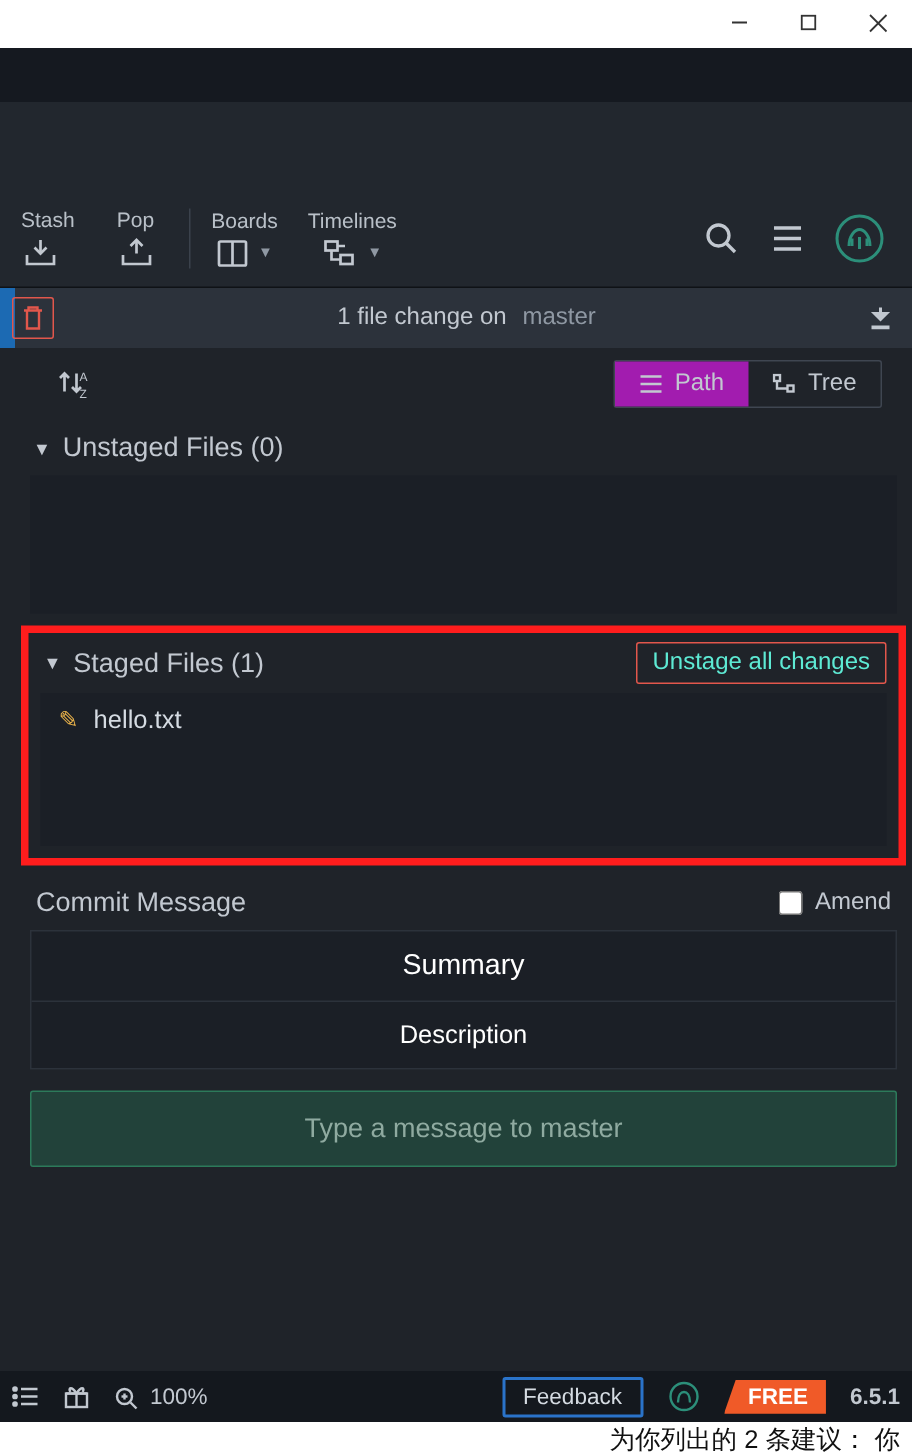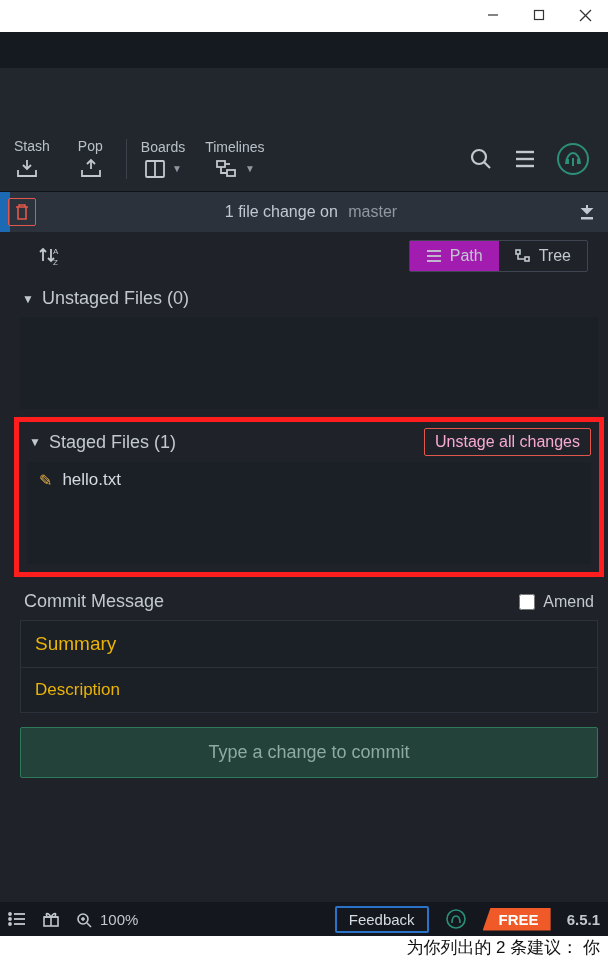--- a/index.html
+++ b/index.html
@@ -48,44 +48,44 @@
   
   
   .panel { flex:1; display:flex; flex-direction:column; padding: 0 10px 0 20px; overflow:hidden; }
   .section-head { display:flex; align-items:center; font-size:18px; padding: 8px 2px; }
   .section-head .tri { font-size:12px; margin-right:8px; }
   .filebox { background:#1b1f26; min-height:92px; margin-bottom:8px; }
   
   
   .staged-wrap { border: 5px solid #ff1d1d; padding: 6px 8px 8px 8px; margin: 0 -6px 6px -6px; }
   .staged-head { display:flex; align-items:center; justify-content:space-between; }
-  .unstage-btn { border:1.5px solid #e2574c; color:#f9a8d4; padding:4px 10px; font-size:16px; border-radius:2px; background:transparent; }
+  .unstage-btn { border:1.5px solid #e2574c; color:#5eead4; padding:4px 10px; font-size:16px; border-radius:2px; background:transparent; }
   .staged-list { background:#1b1f26; min-height:102px; margin-top:6px; }
   .file-row { display:flex; align-items:center; gap:10px; padding:8px 12px; font-size:17px; color:#d5dbe2; }
   .pencil { color:#e8b14a; font-size:16px; }
   
   
   .commit-head { display:flex; align-items:center; justify-content:space-between; font-size:18px; padding: 8px 4px; }
   .amend { display:flex; align-items:center; gap:8px; font-size:16px; color:#c2c8d0;padding-left:40px; }
   .amend input { width:16px; height:16px; }
   .commit-box { background:#1b1f26; border:1px solid #2c323b; }
-  .commit-input { padding:12px 14px; color:#eab308; font-size:19px; border-bottom:1px solid #2c323b; }
+  .commit-input { padding:12px 14px; color:#ffffff; font-size:19px; border-bottom:1px solid #2c323b;text-align:center; }
   .commit-btn { margin:14px 0 6px 0; border:1.5px solid #2c7a5a; background:#22423a; color:#8faaa0; padding:14px; text-align:center; font-size:18px; border-radius:2px; }
   
   
   .statusbar { height: 34px; background:#14181e; display:flex; align-items:center; padding:0 8px; gap:16px; font-size:15px; }
   .statusbar .grow { flex:1; }
   .sb-item { display:flex; align-items:flex-end; gap:8px; color:#c2c8d0; }
   .feedback { border:2px solid #2a73c9; padding:3px 12px; border-radius:2px; color:#d5dbe2; }
   .free { background:#f05a28; color:#fff; padding:3px 12px 3px 16px; font-weight:600; clip-path: polygon(8px 0, 100% 0, 100% 100%, 0 100%); }
   .ver { color:#c2c8d0; font-weight:600; }
   .mini-kraken { width:22px; height:22px; }
   
   
-  .clip { height: 32px; overflow:hidden; background:#fff; color:#111; text-align:right; padding-right:8px; font-size:17px; }
+  .clip { height: 20px; overflow:hidden; background:#fff; color:#111; text-align:right; padding-right:8px; font-size:17px; }
   
   svg { display:block; }
 </style>
 </head>
 <body>
 
 <div class="titlebar">
   <div class="win-btn">
     <svg width="12" height="12">
         <line x1="1" y1="6" x2="11" y2="6" stroke-width="1.2"></line>
@@ -258,21 +258,21 @@
     <span>Commit Message</span>
     <label class="amend">
       <input type="checkbox" style="">
       <span>Amend</span>
     </label>
   </div>
   <div class="commit-box">
     <div class="commit-input">Summary</div>
     <div class="commit-input" style="border-bottom:none;font-size:17px;">Description</div>
   </div>
-  <div class="commit-btn">Type a change to commit</div>
+  <div class="commit-btn">Type a message to master</div>
 
 </div>
 
 <div class="statusbar">
   <span class="sb-item">
     <svg width="18" height="16" viewBox="0 0 18 16" stroke="#c2c8d0" stroke-width="1.8">
         <circle cx="2" cy="3" r="1" fill="#c2c8d0"></circle>
         <line x1="6" y1="3" x2="17" y2="3"></line>
         <circle cx="2" cy="8" r="1" fill="#c2c8d0"></circle>
         <line x1="6" y1="8" x2="17" y2="8"></line>

